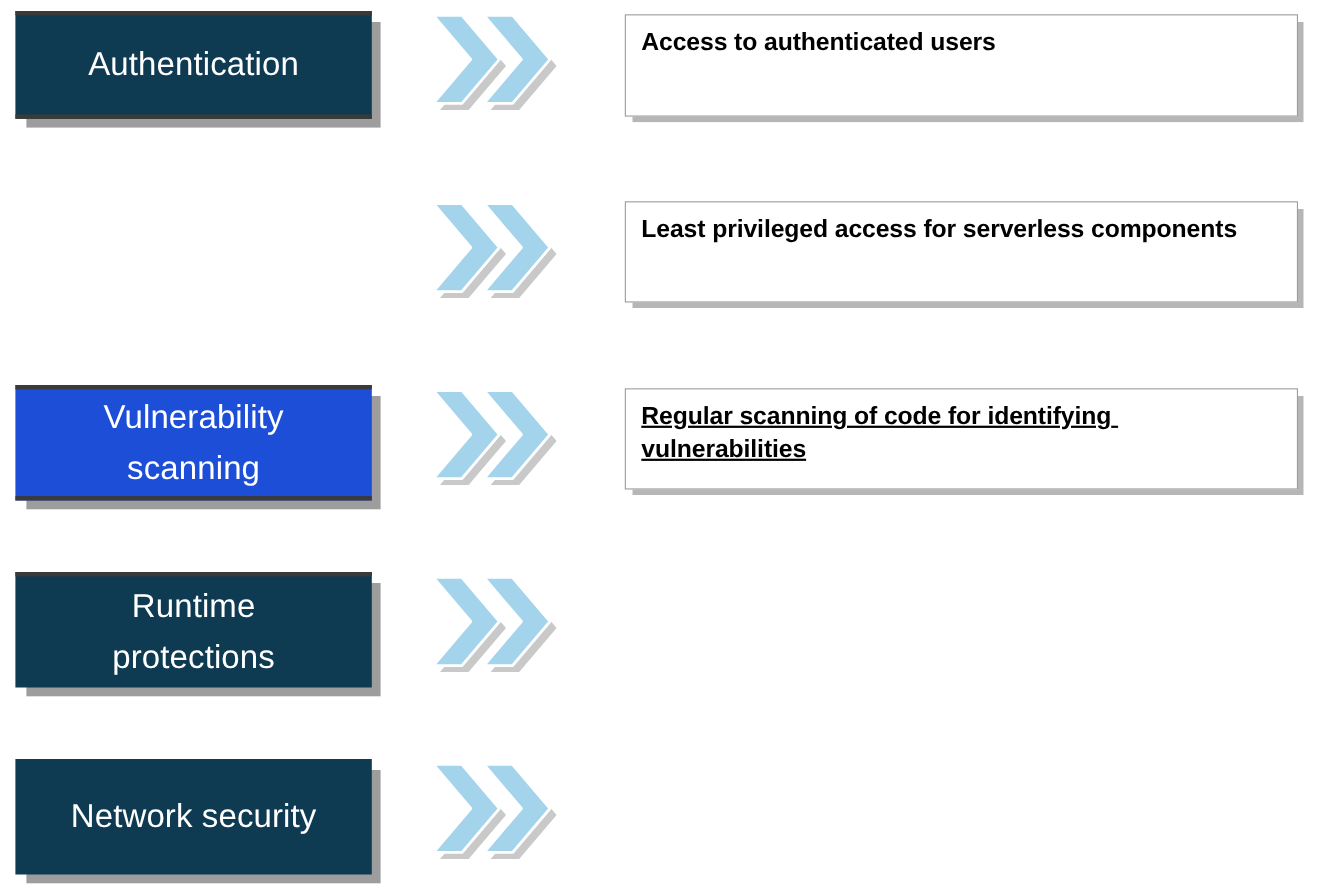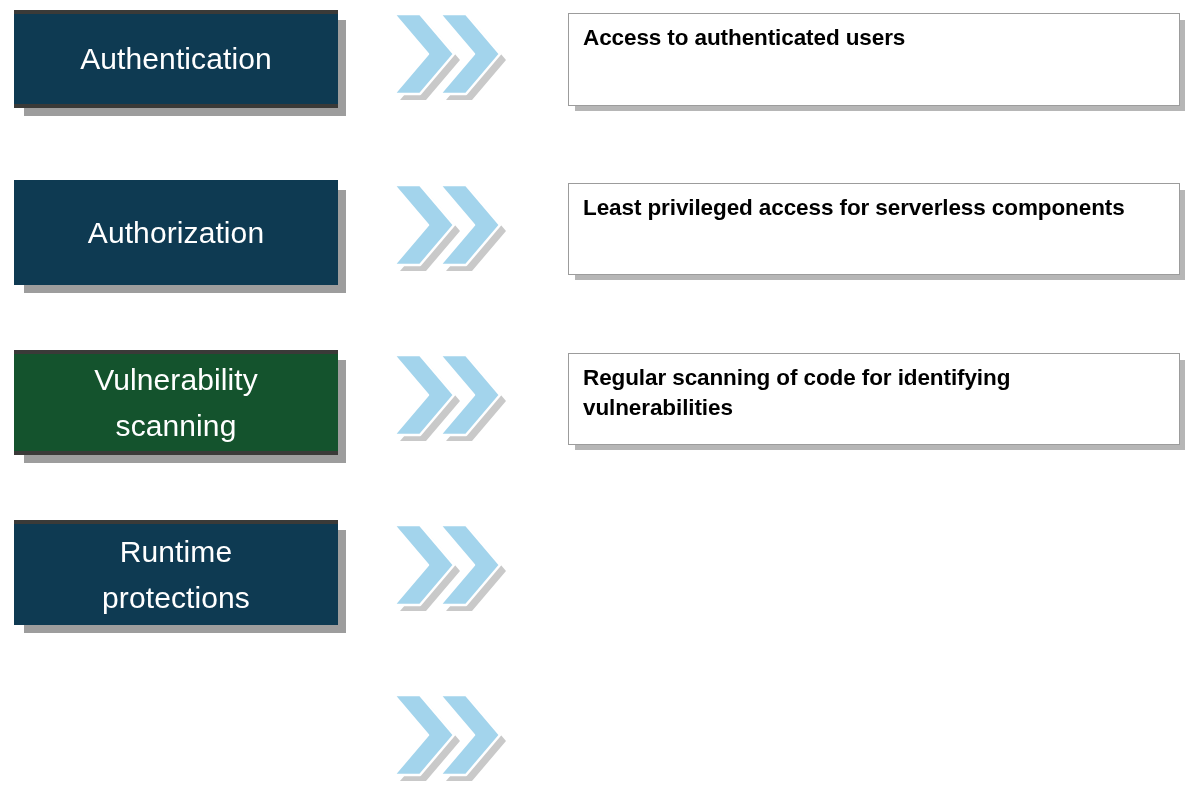--- a/index.html
+++ b/index.html
@@ -135,64 +135,59 @@
           </g>
         </svg>
       </div>
       <div class="desc-wrap" style="top: 3px;">
         <div class="desc-box light" style="height: 93px; border-color: rgb(156, 156, 156); background: rgb(255, 255, 255); color: rgb(0, 0, 0);">
           <span class="desc-text">Access to authenticated users</span>
         </div>
       </div>
     </div>
     <div class="row" style="top: 180px; height: 125px;">
-      <div class="label-wrap" style="top: 0px;">
-        <div class="label-box" style="height: 105px; background: rgb(14, 58, 82); color: rgb(255, 255, 255);">
-          <span class="label-text">Authorization</span>
-        </div>
-      </div>
       <div class="arrow-wrap" style="top: 3px;">
         <svg viewBox="0 0 140 96" xmlns="http://www.w3.org/2000/svg" aria-hidden="true">
           <g transform="translate(6,6)">
             <path d="M2 2 L28 2 L62 42 L28 82 L2 82 L36 42 Z" fill="#C9C9C9"></path>
             <path d="M48 2 L74 2 L108 42 L74 82 L48 82 L82 42 Z" fill="#C9C9C9"></path>
           </g>
           <g>
             <path d="M2 2 L28 2 L62 42 L28 82 L2 82 L36 42 Z" fill="#A3D4EC" stroke="#FFFFFF" stroke-width="2.5" stroke-linejoin="round"></path>
             <path d="M48 2 L74 2 L108 42 L74 82 L48 82 L82 42 Z" fill="#A3D4EC" stroke="#FFFFFF" stroke-width="2.5" stroke-linejoin="round"></path>
           </g>
         </svg>
       </div>
       <div class="desc-wrap" style="top: 3px; border-radius: 24px;">
         <div class="desc-box" style="height: 92px; border-color: rgb(156, 156, 156); background: rgb(255, 255, 255); color: rgb(0, 0, 0);">
           <span class="desc-text">Least privileged access for serverless components</span>
         </div>
       </div>
     </div>
     <div class="row" style="top: 350px; height: 125px;">
       <div class="label-wrap" style="top: 0px;">
-        <div class="label-box has-rule" style="height: 105px; background: #14532d; color: rgb(255, 255, 255);">
+        <div class="label-box has-rule" style="height: 105px; background: #1d4ed8; color: rgb(255, 255, 255);">
           <span class="label-text">Vulnerability
 scanning</span>
         </div>
       </div>
       <div class="arrow-wrap" style="top: 3px;">
         <svg viewBox="0 0 140 96" xmlns="http://www.w3.org/2000/svg" aria-hidden="true">
           <g transform="translate(6,6)">
             <path d="M2 2 L28 2 L62 42 L28 82 L2 82 L36 42 Z" fill="#C9C9C9"></path>
             <path d="M48 2 L74 2 L108 42 L74 82 L48 82 L82 42 Z" fill="#C9C9C9"></path>
           </g>
           <g>
             <path d="M2 2 L28 2 L62 42 L28 82 L2 82 L36 42 Z" fill="#A3D4EC" stroke="#FFFFFF" stroke-width="2.5" stroke-linejoin="round"></path>
             <path d="M48 2 L74 2 L108 42 L74 82 L48 82 L82 42 Z" fill="#A3D4EC" stroke="#FFFFFF" stroke-width="2.5" stroke-linejoin="round"></path>
           </g>
         </svg>
       </div>
       <div class="desc-wrap" style="top: 3px;">
-        <div class="desc-box" style="height: 92px; border-color: rgb(156, 156, 156); background: rgb(255, 255, 255); color: rgb(0, 0, 0);">
+        <div class="desc-box" style="height: 92px; border-color: rgb(156, 156, 156); background: rgb(255, 255, 255); color: rgb(0, 0, 0); text-decoration: underline;">
           <span class="desc-text">Regular scanning of code for identifying vulnerabilities</span>
         </div>
       </div>
     </div>
     <div class="row" style="top: 520px; height: 125px;">
       <div class="label-wrap" style="top: 0px;">
         <div class="label-box" style="border-top: 4px solid rgb(58, 58, 56); height: 105px; background: rgb(14, 58, 82); color: rgb(255, 255, 255);">
           <span class="label-text">Runtime
 protections</span>
         </div>
@@ -204,20 +199,25 @@
             <path d="M48 2 L74 2 L108 42 L74 82 L48 82 L82 42 Z" fill="#C9C9C9"></path>
           </g>
           <g>
             <path d="M2 2 L28 2 L62 42 L28 82 L2 82 L36 42 Z" fill="#A3D4EC" stroke="#FFFFFF" stroke-width="2.5" stroke-linejoin="round"></path>
             <path d="M48 2 L74 2 L108 42 L74 82 L48 82 L82 42 Z" fill="#A3D4EC" stroke="#FFFFFF" stroke-width="2.5" stroke-linejoin="round"></path>
           </g>
         </svg>
       </div>
     </div>
     <div class="row" style="top: 690px; height: 125px;">
+      <div class="label-wrap" style="top: 0px;">
+        <div class="label-box" style="height: 105px; background: rgb(14, 58, 82); color: rgb(255, 255, 255);">
+          <span class="label-text">Network security</span>
+        </div>
+      </div>
       <div class="arrow-wrap" style="top: 3px;">
         <svg viewBox="0 0 140 96" xmlns="http://www.w3.org/2000/svg" aria-hidden="true">
           <g transform="translate(6,6)">
             <path d="M2 2 L28 2 L62 42 L28 82 L2 82 L36 42 Z" fill="#C9C9C9"></path>
             <path d="M48 2 L74 2 L108 42 L74 82 L48 82 L82 42 Z" fill="#C9C9C9"></path>
           </g>
           <g>
             <path d="M2 2 L28 2 L62 42 L28 82 L2 82 L36 42 Z" fill="#A3D4EC" stroke="#FFFFFF" stroke-width="2.5" stroke-linejoin="round"></path>
             <path d="M48 2 L74 2 L108 42 L74 82 L48 82 L82 42 Z" fill="#A3D4EC" stroke="#FFFFFF" stroke-width="2.5" stroke-linejoin="round"></path>
           </g>

